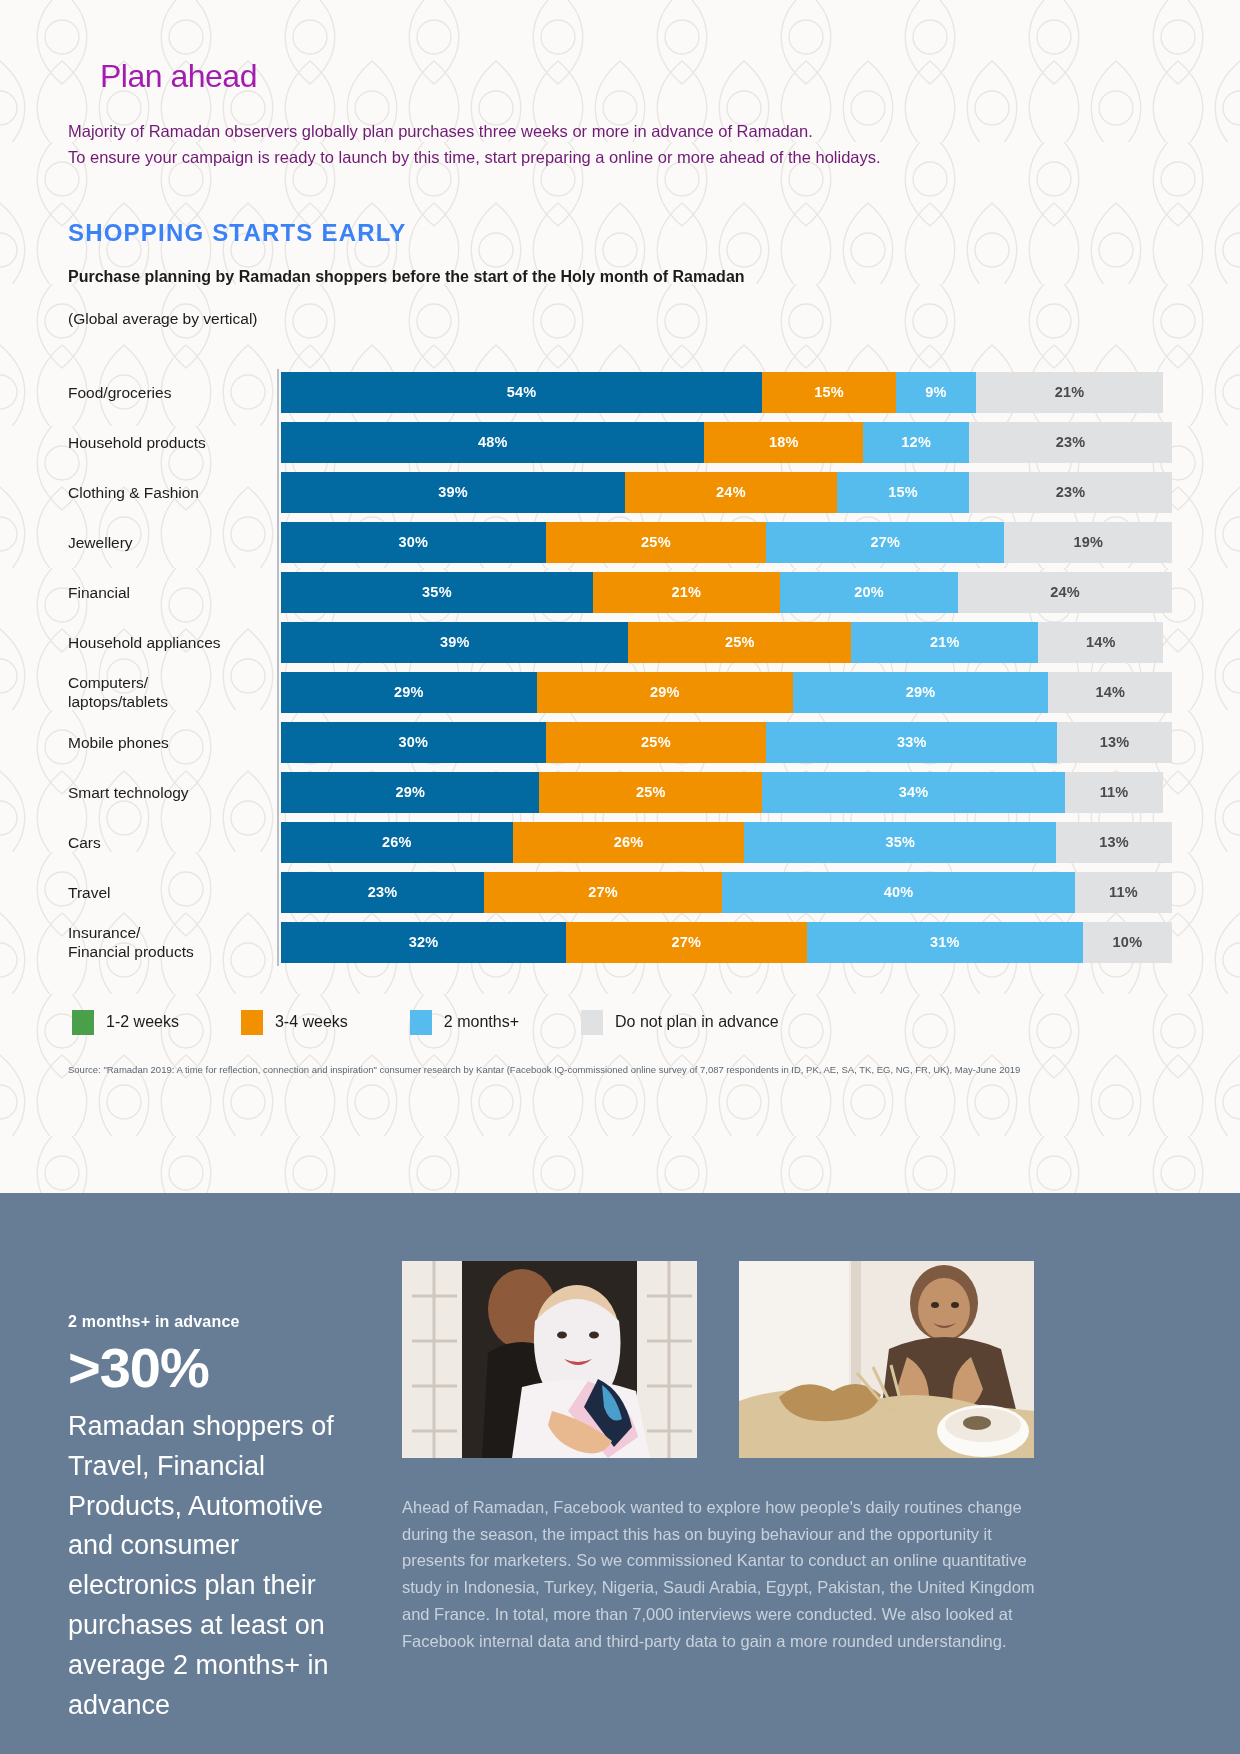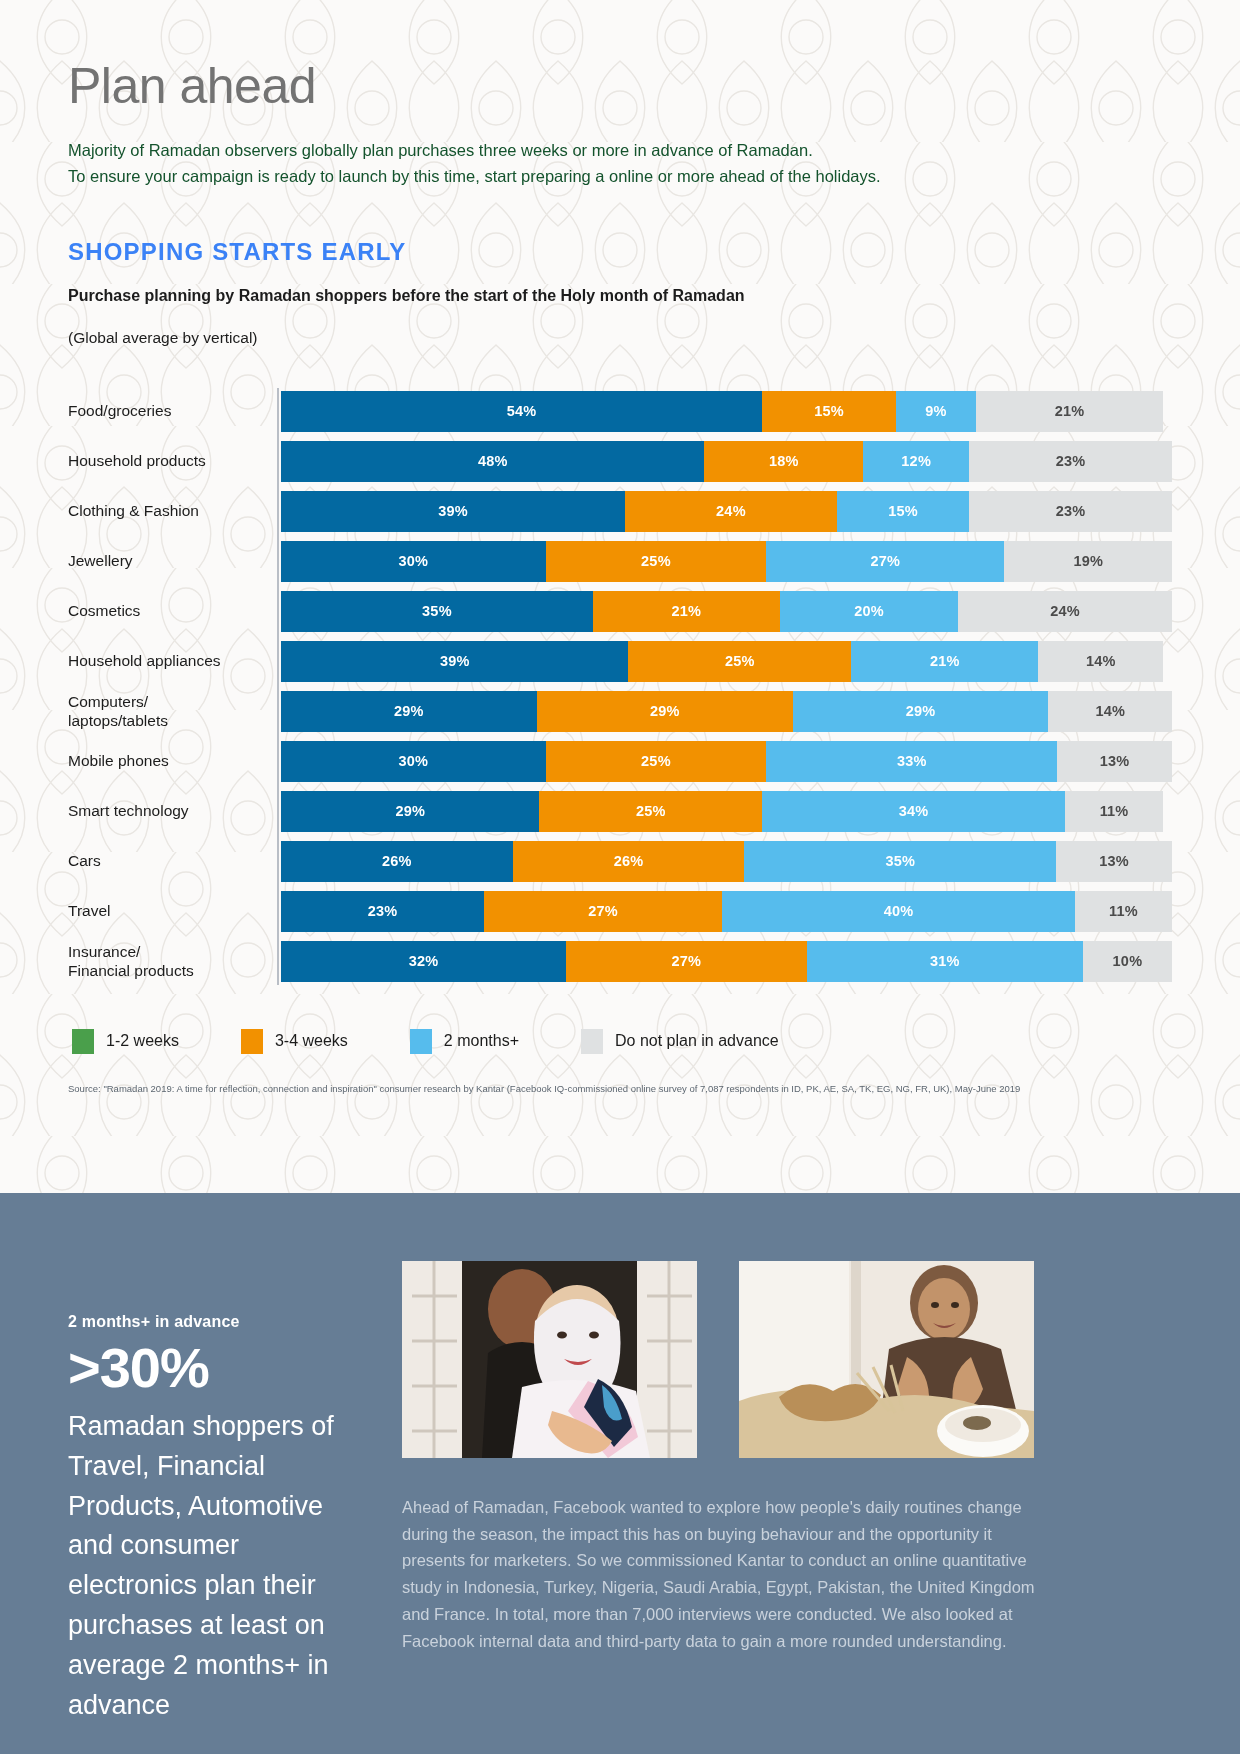--- a/index.html
+++ b/index.html
@@ -20,31 +20,32 @@
   }
 
   
   .top {
     position:relative;
     z-index:2;
     padding:60px 68px 0 68px;
   }
 
   .page-title {
-    font-size:50px;
+    font-size:32px;
     font-weight:400;
-    color:#737373;
+    color:#a21caf;
     letter-spacing:-0.5px;
     line-height:1.05;
     margin-bottom:24px;
+    margin-left:32px;
   }
 
   .intro p {
     font-size:16.5px;
-    color:#14532d;
+    color:#701a75;
     line-height:1.62;
   }
 
   .section-kicker {
     margin-top:48px;
     font-size:24px;
     font-weight:700;
     color:#3b82f6;
     letter-spacing:1.2px;
   }
@@ -288,21 +289,21 @@
           </div>
           <div class="bars">
             <div class="seg s1" style="width: 30%;">30%</div>
             <div class="seg s2" style="width: 25%;">25%</div>
             <div class="seg s3" style="width: 27%;">27%</div>
             <div class="seg s4" style="width: 19%;">19%</div>
           </div>
         </div>
         <div class="row">
           <div class="cat">
-            <div>Cosmetics</div>
+            <div>Financial</div>
           </div>
           <div class="bars">
             <div class="seg s1" style="width: 35%;">35%</div>
             <div class="seg s2" style="width: 21%;">21%</div>
             <div class="seg s3" style="width: 20%;">20%</div>
             <div class="seg s4" style="width: 24%;">24%</div>
           </div>
         </div>
         <div class="row">
           <div class="cat">

